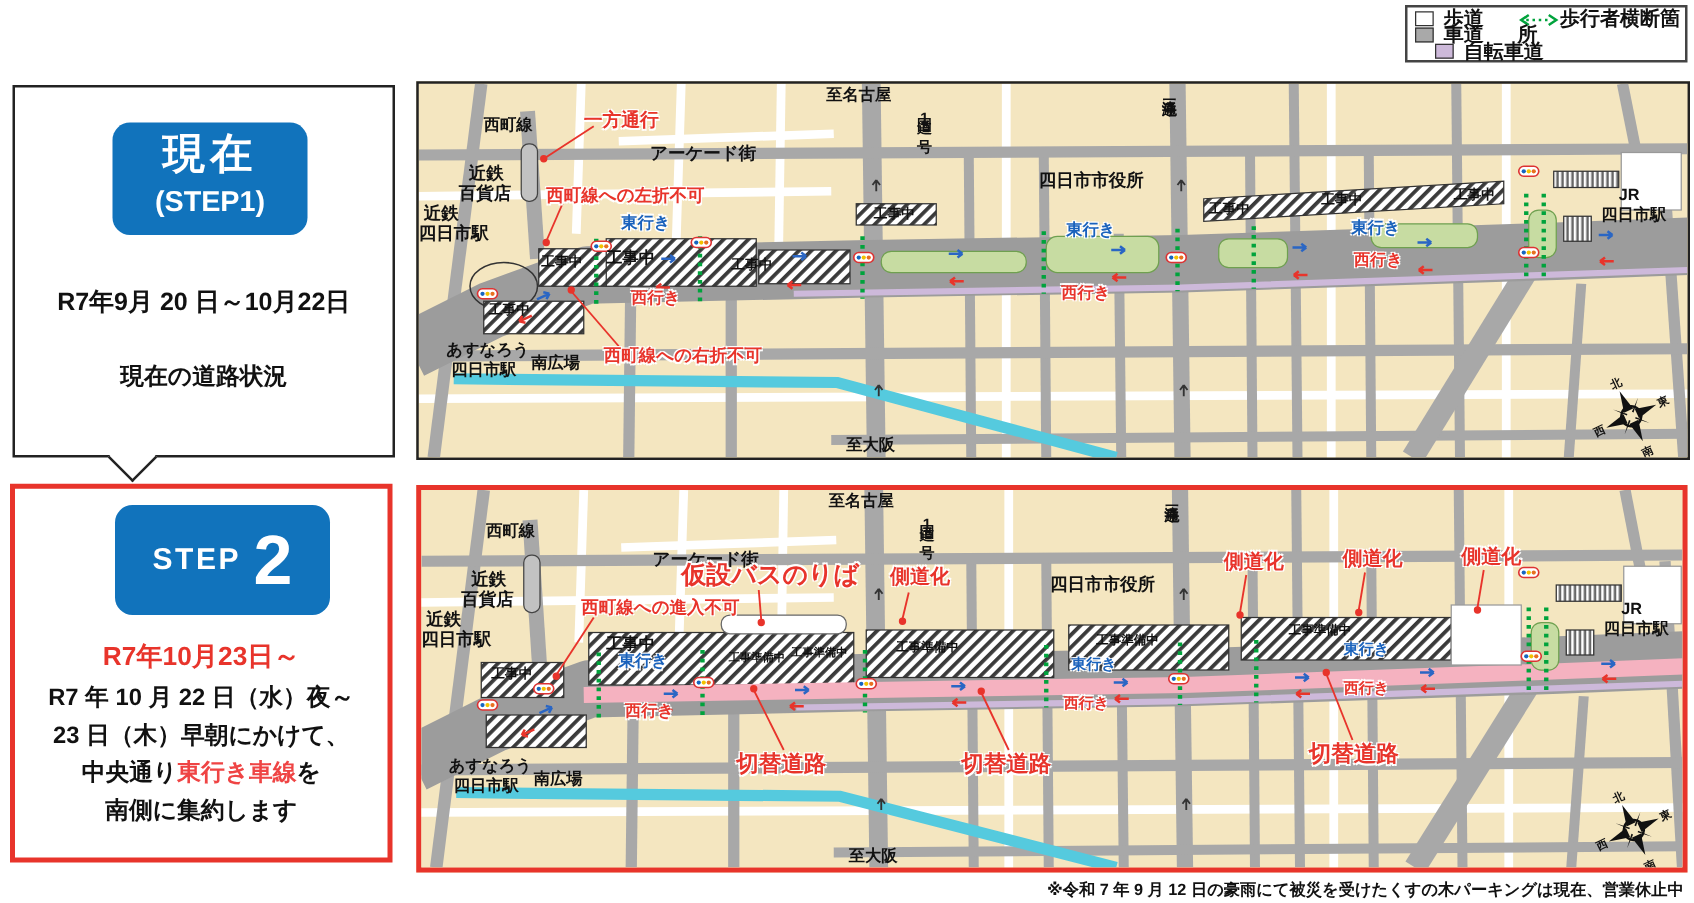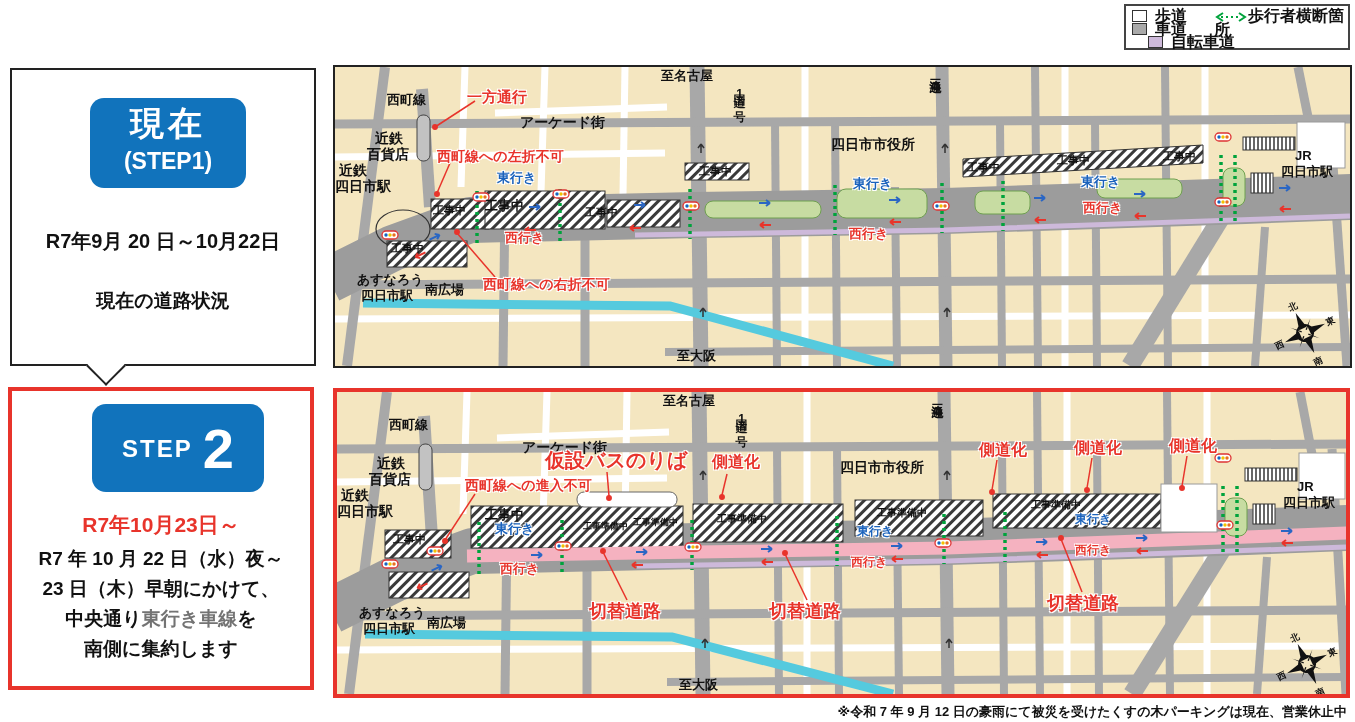--- a/index.html
+++ b/index.html
@@ -15,21 +15,21 @@
   .badge1 .t1{font-size:34px;font-weight:bold;line-height:50px;letter-spacing:4px;}
   .badge1 .t2{font-size:23px;font-weight:bold;line-height:26px;}
   .badge2{left:80px;top:13px;width:172px;height:88px;line-height:88px;}
   .badge2 .s1{font-size:24px;font-weight:bold;letter-spacing:2px;vertical-align:middle;}
   .badge2 .s2{font-size:56px;font-weight:bold;margin-left:10px;vertical-align:middle;}
   .ctext{position:absolute;left:0;width:100%;text-align:center;color:#111;}
   .period1{top:158px;font-size:20px;font-weight:600;}
   .desc1{top:218px;font-size:19px;font-weight:600;}
   .period2{top:120px;font-size:21px;font-weight:bold;color:#E8342B;}
   .plines{position:absolute;left:0;top:153px;width:100%;text-align:center;font-size:19px;font-weight:600;line-height:30px;color:#111;}
-  .bluetxt{color:#737373;}
+  .bluetxt{color:#ef4444;}
 
   
   .legend{position:absolute;left:1124px;top:4px;width:222px;height:42px;border:2px solid #444;background:#fff;}
   .lrow{position:absolute;height:13px;font-size:16px;font-weight:bold;color:#111;line-height:13px;}
   .sw{display:inline-block;width:13px;height:10px;border:1px solid #333;vertical-align:-1px;margin-right:8px;}
 
   
   .map{position:absolute;background:#F4E6C0;overflow:hidden;}
   .map1{left:333px;top:65px;width:1015px;height:299px;border:2px solid #222;}
   .map2{left:333px;top:388px;width:1009px;height:302px;border:4px solid #E8342B;}

